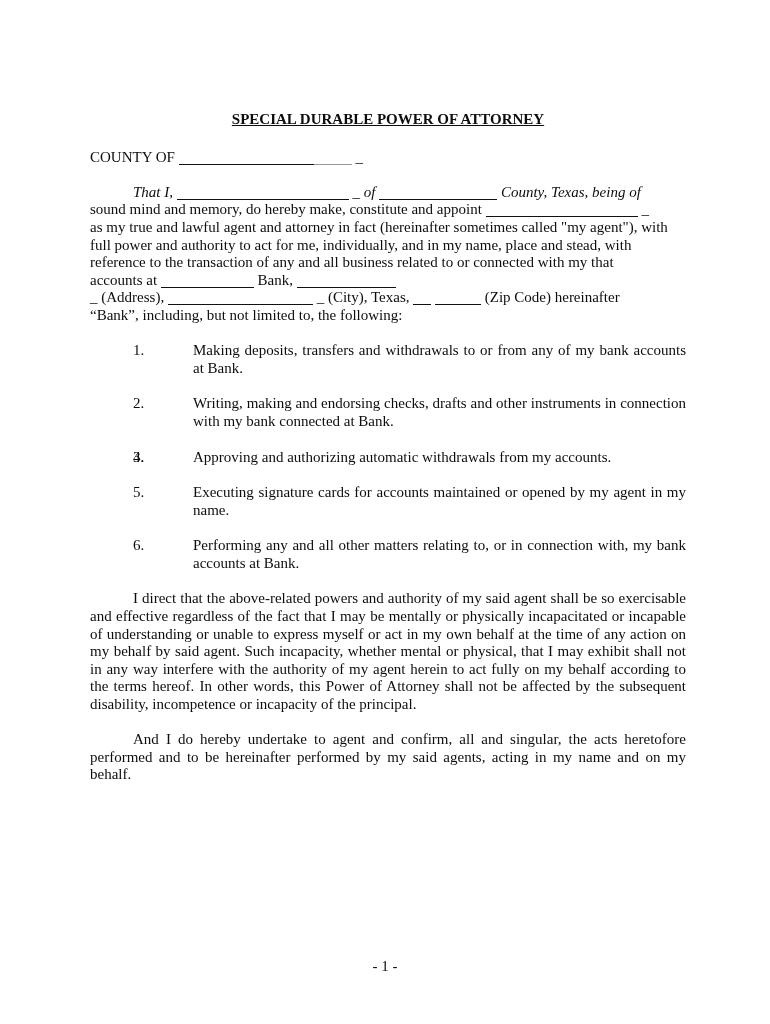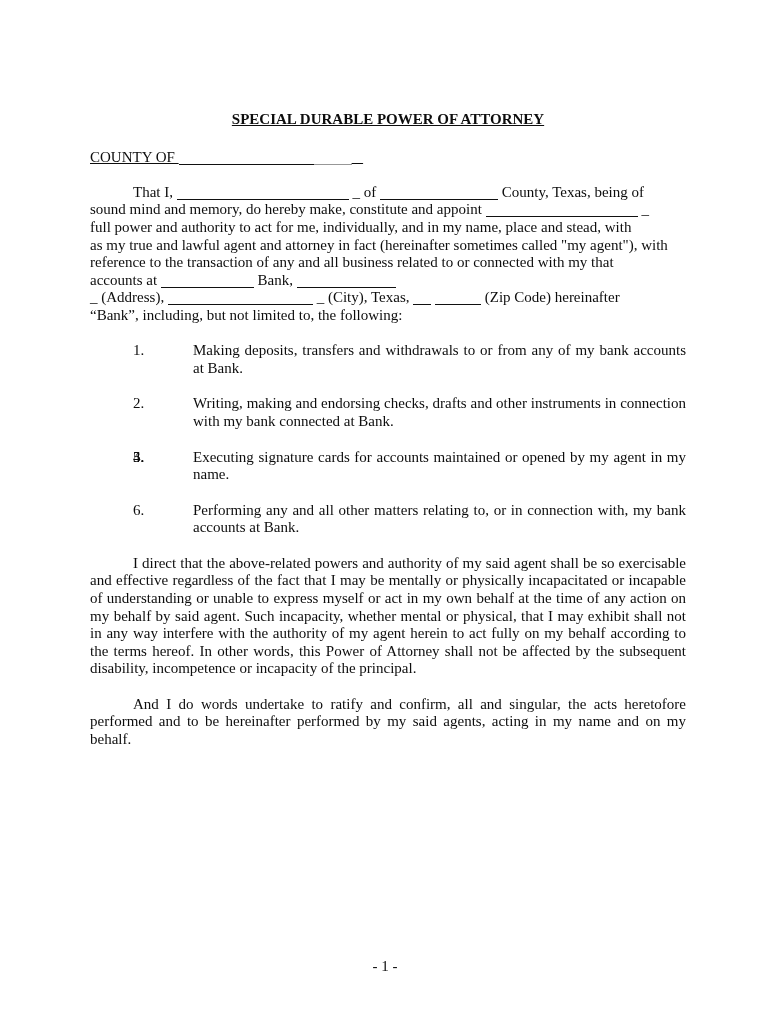--- a/index.html
+++ b/index.html
@@ -10,22 +10,22 @@
     overflow:hidden;
     font-family:"Liberation Serif","DejaVu Serif",serif;
     font-size:15px;
     line-height:17.6px;
     color:#0d0d0d;
   }
   .content { position:absolute; left:90px; top:111px; width:596px; }
   .title { text-align:center; font-weight:bold; margin-bottom:20px; }
   .title .tline { text-decoration:underline; }
   .line { white-space:nowrap; }
-  .line.indent { padding-left:43px; }
-  .line-county { margin-bottom:17.6px;text-decoration:underline; }
+  .line.indent { padding-left:43px;font-style:italic; }
+  .line-county { margin-bottom:17.6px; }
   .heading { margin-bottom:17.6px; }
   .intro { margin-bottom:17.6px; }
   .blank {
     display:inline-block;
     height:1px;
     border-bottom:1.5px solid #111;
     vertical-align:-3px;
   }
   .blank.light { border-bottom:1.1px solid #979797; }
   .list { margin-bottom:0; }
@@ -52,37 +52,37 @@
     <div class="title">
       <div class="tline">SPECIAL DURABLE POWER OF ATTORNEY</div>
     </div>
 
     <div class="line line-county">COUNTY OF <span class="blank" style="width: 135px;"></span><span class="blank light" style="width: 38px;"></span> _</div>
 
 
     <div class="intro">
         <div class="line indent">That I, <span class="blank" style="width: 172px;"></span> _ of <span class="blank" style="width: 118px;"></span> County, Texas, being of</div>
         <div class="line">sound mind and memory, do hereby make, constitute and appoint <span class="blank" style="width: 152px;"></span> _</div>
+        <div class="line">as my true and lawful agent and attorney in fact (hereinafter sometimes called "my agent"), with</div>
         <div class="line">full power and authority to act for me, individually, and in my name, place and stead, with</div>
-        <div class="line">as my true and lawful agent and attorney in fact (hereinafter sometimes called "my agent"), with</div>
         <div class="line">reference to the transaction of any and all business related to or connected with my that</div>
         <div class="line">accounts at <span class="blank" style="width: 93px;"></span> Bank, <span class="blank" style="width: 99px;"></span></div>
         <div class="line">_ (Address), <span class="blank" style="width: 145px;"></span> _ (City), Texas, <span class="blank" style="width: 18px;"></span> <span class="blank" style="width: 46px;"></span> (Zip Code) hereinafter</div>
         <div class="line">“Bank”, including, but not limited to, the following:</div>
       </div>
 
     <div class="list">
         <div class="li"><span class="num">1.</span><span>Making deposits, transfers and withdrawals to or from any of my bank accounts at Bank.</span></div>
         <div class="li"><span class="num">2.</span><span>Writing, making and endorsing checks, drafts and other instruments in connection with my bank connected at Bank.</span></div>
         <div class="li"><span class="num">3.</span></div>
-        <div class="li"><span class="num">4.</span></div>
+        <div class="li"><span class="num">4.</span><span>Approving and authorizing automatic withdrawals from my accounts.</span></div>
         <div class="li"><span class="num">5.</span><span>Executing signature cards for accounts maintained or opened by my agent in my name.</span></div>
         <div class="li"><span class="num">6.</span><span>Performing any and all other matters relating to, or in connection with, my bank accounts at Bank.</span></div>
       </div>
 
     <p class="para-just">I direct that the above-related powers and authority of my said agent shall be so exercisable and effective regardless of the fact that I may be mentally or physically incapacitated or incapable of understanding or unable to express myself or act in my own behalf at the time of any action on my behalf by said agent.  Such incapacity, whether mental or physical, that I may exhibit shall not in any way interfere with the authority of my agent herein to act fully on my behalf according to the terms hereof.  In other words, this Power of Attorney shall not be affected by the subsequent disability, incompetence or incapacity of the principal.</p>
 
-    <p class="para-just last">And I do words undertake to ratify and confirm, all and singular, the acts heretofore performed and to be hereinafter performed by my said agents, acting in my name and on my behalf.</p>
+    <p class="para-just last">And I do hereby undertake to agent and confirm, all and singular, the acts heretofore performed and to be hereinafter performed by my said agents, acting in my name and on my behalf.</p>
 
   </div>
 
   <div class="footer">- 1 -</div>
 </div>
 
 </body></html>

